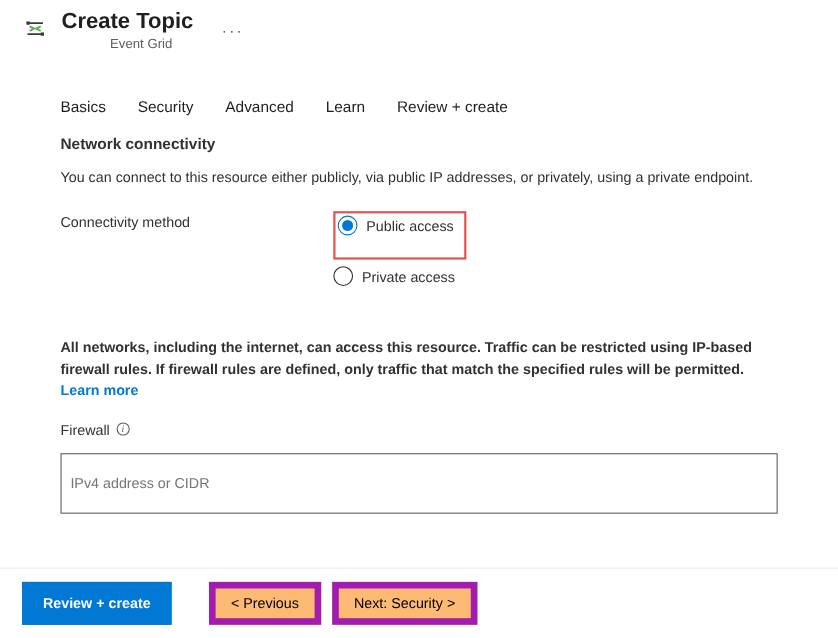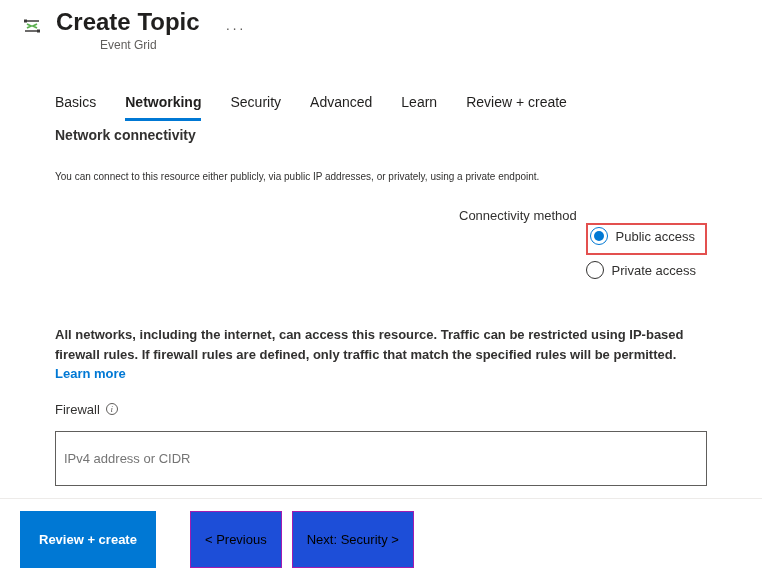--- a/index.html
+++ b/index.html
@@ -1,45 +1,45 @@
 <!DOCTYPE html>
 <html><head>
   <meta charset="utf-8">
   <style>
     * { box-sizing: border-box; margin: 0; padding: 0; }
     body { font-family: "Segoe UI", -apple-system, sans-serif; font-size: 13px; color: #323130; background: #fff; width: 762px; height: 580px; position: relative; }
     .header { display: flex; align-items: flex-start; padding: 8px 20px 4px 20px; gap: 12px; }
     .header .icon-wrap { width: 24px; height: 24px; display: flex; align-items: center; justify-content: center; margin-top: 6px; }
     .header .titles { display: flex; flex-direction: column; }
-    .header h1 { font-size: 24px; font-weight: 600; color: #201f1e; }
+    .header h1 { font-size: 20px; font-weight: 600; color: #201f1e; }
     .header .subtitle { font-size: 12px; color: #605e5c; margin-top: 2px; margin-left: 44px; }
     .header .ellipsis { margin-left: 14px; margin-top: 12px; color: #605e5c; font-size: 14px; letter-spacing: 2px; cursor: pointer; }
     .content { padding: 0 55px 100px 55px; }
     .tabs { display: flex; gap: 29px; margin-top: 34px; border-bottom: 0; }
     .tab { font-size: 14px; padding: 4px 0 8px 0; color: #201f1e; cursor: pointer; border-bottom: 3px solid transparent; }
     .tab.active { font-weight: 600; border-bottom: 3px solid #0078d4; }
     .section-title { font-size: 14px; font-weight: 600; margin-top: 6px; }
-    .desc { font-size: 10px; margin-top: 27px; color: #323130; line-height: 1.4; }
-    .form-row { display: flex; align-items: flex-end; margin-top: 22px; flex-direction: column; }
+    .desc { font-size: 13px; margin-top: 14px; color: #323130; line-height: 1.4; }
+    .form-row { display: flex; align-items: flex-start; margin-top: 22px; }
     .form-label { width: 248px; font-size: 13px; color: #323130; padding-top: 2px; }
     .radio-group { display: flex; flex-direction: column; gap: 6px; }
     .radio-item { display: flex; align-items: center; gap: 8px; }
-    .radio-item.highlighted { border: 2px solid #e3504f; padding: 2px 10px 8px 2px; }
+    .radio-item.highlighted { border: 2px solid #e3504f; padding: 2px 10px 20px 2px; }
     .radio-item label { font-size: 13px; cursor: pointer; }
     .radio { width: 18px; height: 18px; border: 1px solid #323130; border-radius: 50%; display: inline-flex; align-items: center; justify-content: center; cursor: pointer; }
     .radio.checked { border-color: #0078d4; }
     .radio.checked::after { content: ""; width: 10px; height: 10px; background: #0078d4; border-radius: 50%; }
     .info-text { font-size: 13px; margin-top: 46px; line-height: 1.5; font-weight: bold; }
     .info-text a { color: #0078d4; text-decoration: none; cursor: pointer; }
     .firewall-row { display: flex; align-items: center; gap: 6px; margin-top: 18px; font-size: 13px; }
     .info-icon { width: 12px; height: 12px; border: 1px solid #605e5c; border-radius: 50%; display: inline-flex; align-items: center; justify-content: center; font-size: 9px; color: #605e5c; font-style: italic; font-family: serif; cursor: pointer; }
     .address-label { font-size: 13px; font-weight: 600; margin-top: 26px; margin-left: 16px; }
     .address-input { width: 100%; margin-top: 14px; padding: 19px 8px; font-size: 13px; border: 1px solid #605e5c; color: #605e5c; }
     .footer { position: absolute; bottom: 0; left: 0; right: 0; border-top: 1px solid #edebe9; padding: 12px 20px; display: flex; gap: 10px; background: #fff; }
-    .btn { font-size: 13px; padding: 20px 14px; border: 1px solid #a21caf; background: #1d4ed8; cursor: pointer; font-family: inherit; }
+    .btn { font-size: 13px; padding: 6px 14px; border: 6px solid #a21caf; background: #fdba74; cursor: pointer; font-family: inherit; }
     .btn.primary { background: #0078d4; color: #fff; border: 1px solid #0078d4; font-weight: 600; padding: 6px 18px; }
     .btn.spaced { margin-left: 24px; }
   </style>
 </head>
 <body>
 
 <div class="header">
   <div class="icon-wrap">
     <svg width="22" height="22" viewBox="0 0 22 22">
       <rect x="2" y="2" width="18" height="18" fill="none" stroke="#3b3a39" stroke-width="0"></rect>
@@ -54,21 +54,20 @@
   <div class="titles">
     <h1>Create Topic</h1>
     <div class="subtitle">Event Grid</div>
   </div>
   <div class="ellipsis">···</div>
 </div>
 
 <div class="content">
   <div class="tabs">
     <div class="tab">Basics</div>
-    <div class="tab active">Networking</div>
     <div class="tab">Security</div>
     <div class="tab">Advanced</div>
     <div class="tab">Learn</div>
     <div class="tab">Review + create</div>
   </div>
 
   <div class="section-title">Network connectivity</div>
   <div class="desc">You can connect to this resource either publicly, via public IP addresses, or privately, using a private endpoint.</div>
 
   <div class="form-row">

